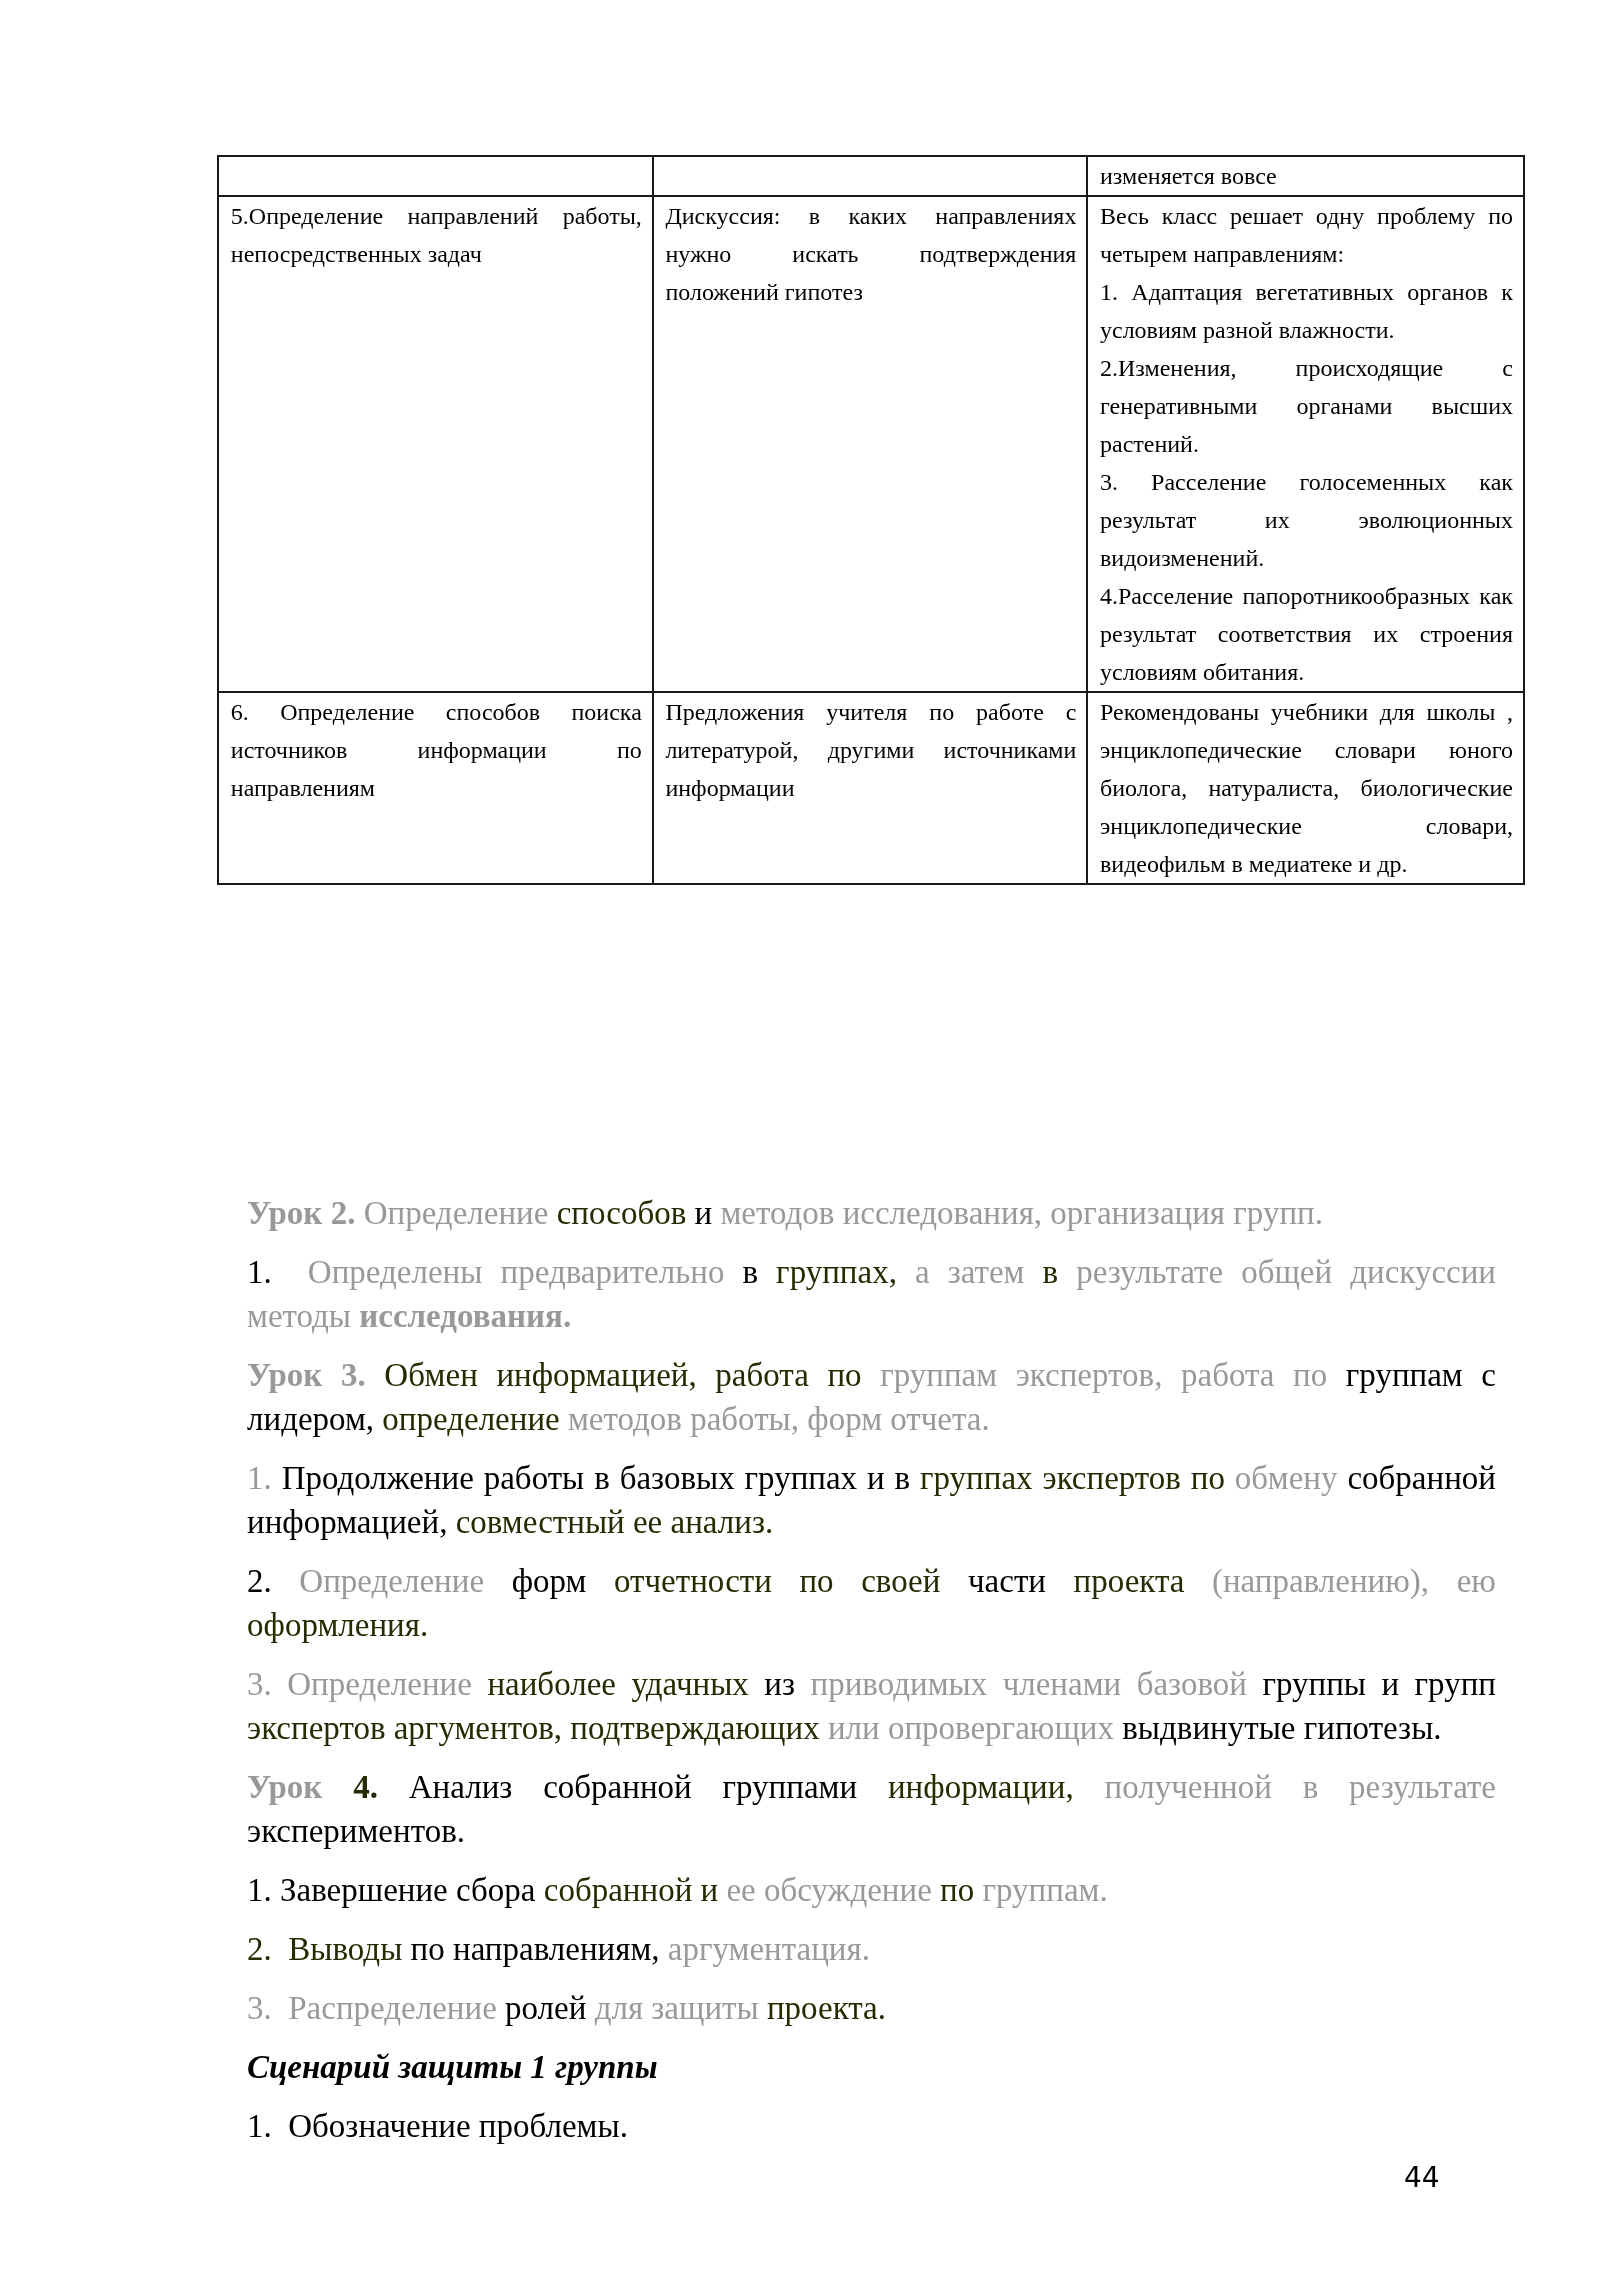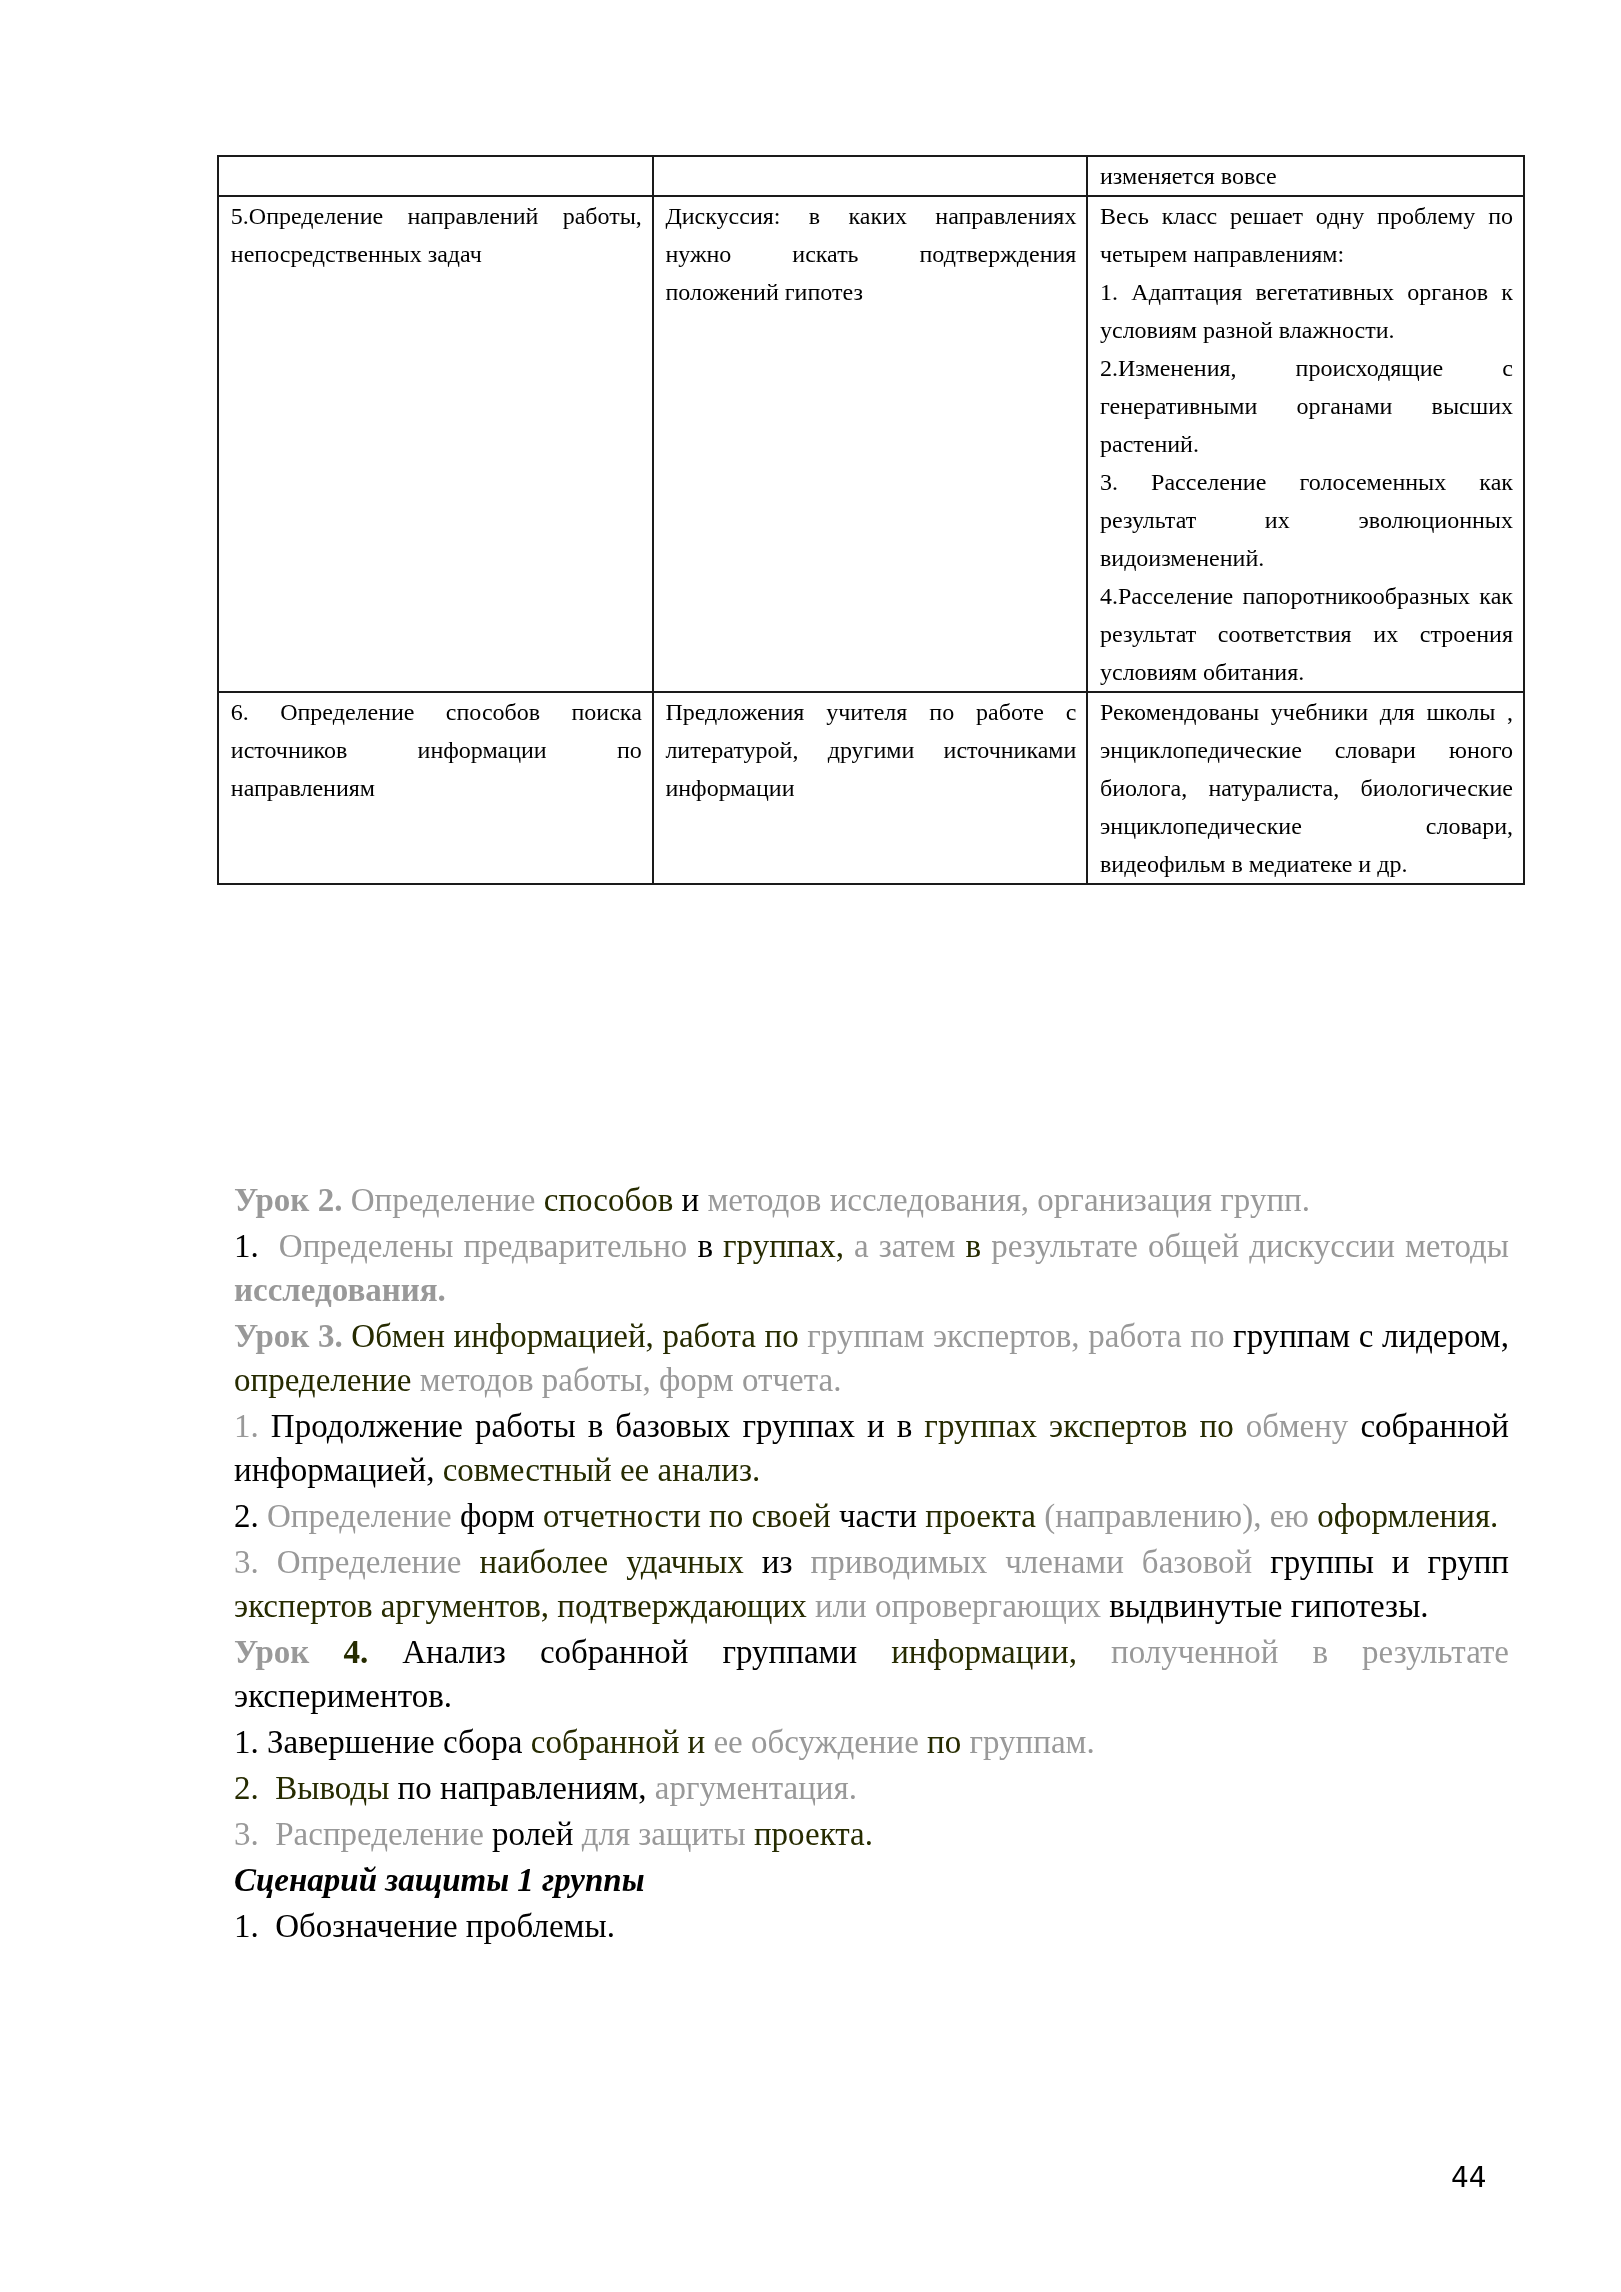--- a/index.html
+++ b/index.html
@@ -10,27 +10,27 @@
     .page-table td { border: 2px solid #1a1a1a; vertical-align: top;
       font-size: 24px; line-height: 38px; padding: 0 9.8px 0 11.8px;
       text-align: justify; text-align-last: left; }
     .page-table td.c1 { width: 411px; }
     .page-table td.c2 { width: 411px; }
     .page-table td.c3 { width: 413px; }
     .page-table tr.r0 td { height: 36px; }
     .cell-line { display: block; }
     .body-text { position: absolute; left: 232px; top: 1176px; width: 1279px;
       font-size: 33px; line-height: 44px; }
-    .para { text-align: justify; text-align-last: left; margin: 2px; }
+    .para { text-align: justify; text-align-last: left; margin: 15px; }
     .g { color: #999999; }
     .k { color: #000000; }
     .o { color: #262b00; }
     .b { font-weight: bold; }
     .bi { font-weight: bold; font-style: italic; }
-    .page-number { position: absolute; left: 1451px; top: 2161px;
+    .page-number { position: absolute; left: 1404px; top: 2161px;
       font-family: "DejaVu Sans", "Liberation Sans", sans-serif; font-size: 28px; color: #000; }
   </style>
 </head>
 <body>
 
 <table class="page-table">
   <tbody id="table-body">
       <tr class="r0">
         <td class="c1"></td>
         <td class="c2"></td>

